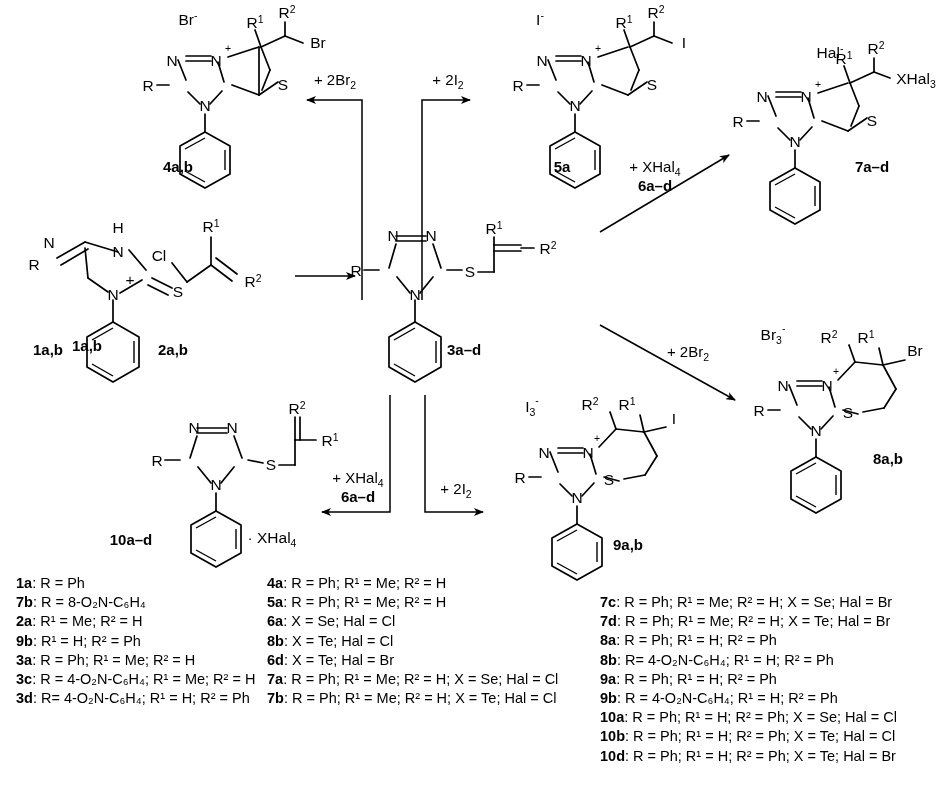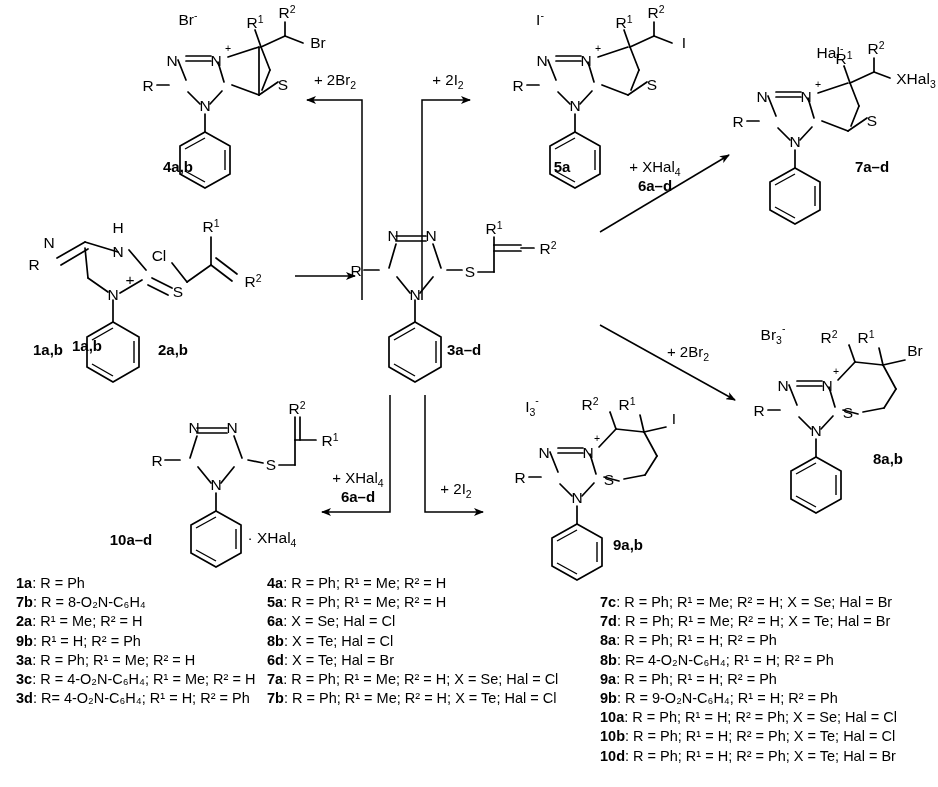--- a/index.html
+++ b/index.html
@@ -442,19 +442,19 @@
     <div class="legend-row"><span class="legend-key">7a</span><span>:</span> <span>R = Ph; R¹ = Me; R² = H; X = Se; Hal = Cl</span></div>
     <div class="legend-row"><span class="legend-key">7b</span><span>:</span> <span>R = Ph; R¹ = Me; R² = H; X = Te; Hal = Cl</span></div>
   </div>
 
   <div class="legend" id="legend-col-3">
     <div class="legend-row"><span class="legend-key">7c</span><span>:</span> <span>R = Ph; R¹ = Me; R² = H; X = Se; Hal = Br</span></div>
     <div class="legend-row"><span class="legend-key">7d</span><span>:</span> <span>R = Ph; R¹ = Me; R² = H; X = Te; Hal = Br</span></div>
     <div class="legend-row"><span class="legend-key">8a</span><span>:</span> <span>R = Ph; R¹ = H; R² = Ph</span></div>
     <div class="legend-row"><span class="legend-key">8b</span><span>:</span> <span>R= 4-O₂N-C₆H₄; R¹ = H; R² = Ph</span></div>
     <div class="legend-row"><span class="legend-key">9a</span><span>:</span> <span>R = Ph; R¹ = H; R² = Ph</span></div>
-    <div class="legend-row"><span class="legend-key">9b</span><span>:</span> <span>R = 9-O₂N-C₆H₄; R¹ = H; R² = Ph</span></div>
+    <div class="legend-row"><span class="legend-key">9b</span><span>:</span> <span>R = 4-O₂N-C₆H₄; R¹ = H; R² = Ph</span></div>
     <div class="legend-row"><span class="legend-key">10a</span><span>:</span> <span>R = Ph; R¹ = H; R² = Ph; X = Se; Hal = Cl</span></div>
     <div class="legend-row"><span class="legend-key">10b</span><span>:</span> <span>R = Ph; R¹ = H; R² = Ph; X = Te; Hal = Cl</span></div>
     <div class="legend-row"><span class="legend-key">10d</span><span>:</span> <span>R = Ph; R¹ = H; R² = Ph; X = Te; Hal = Br</span></div>
   </div>
 
 </div>
 
 </body></html>

